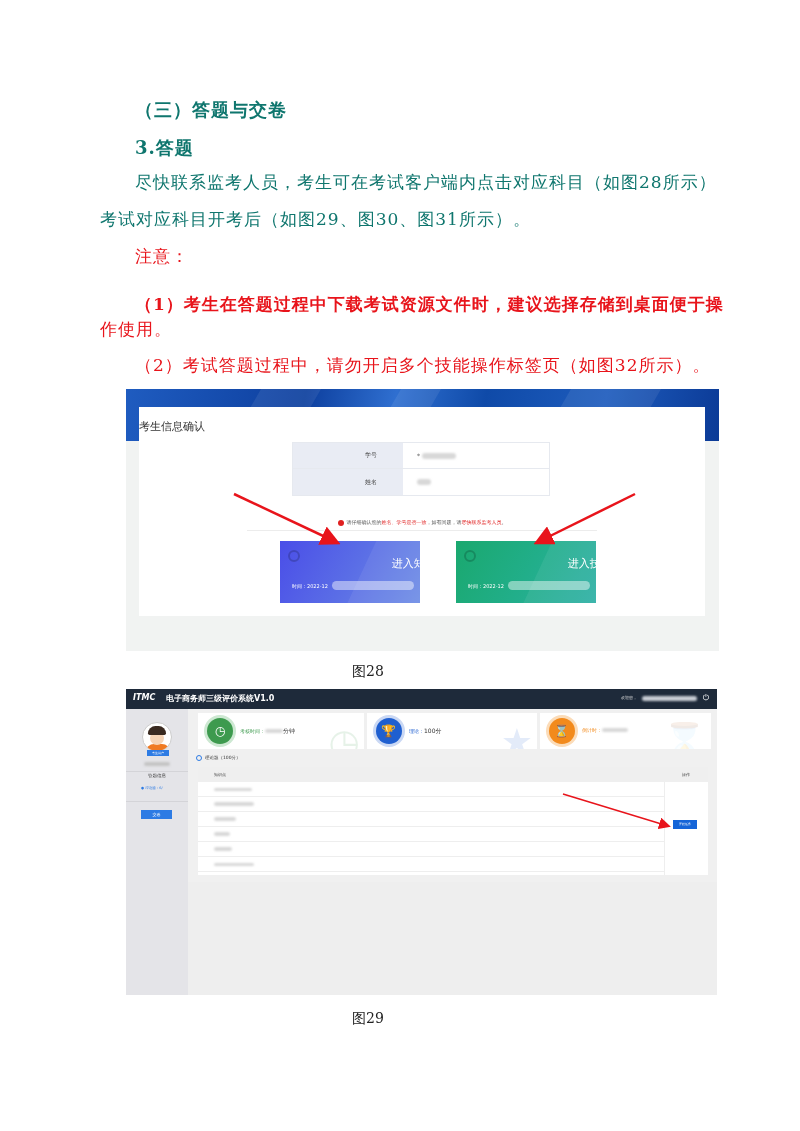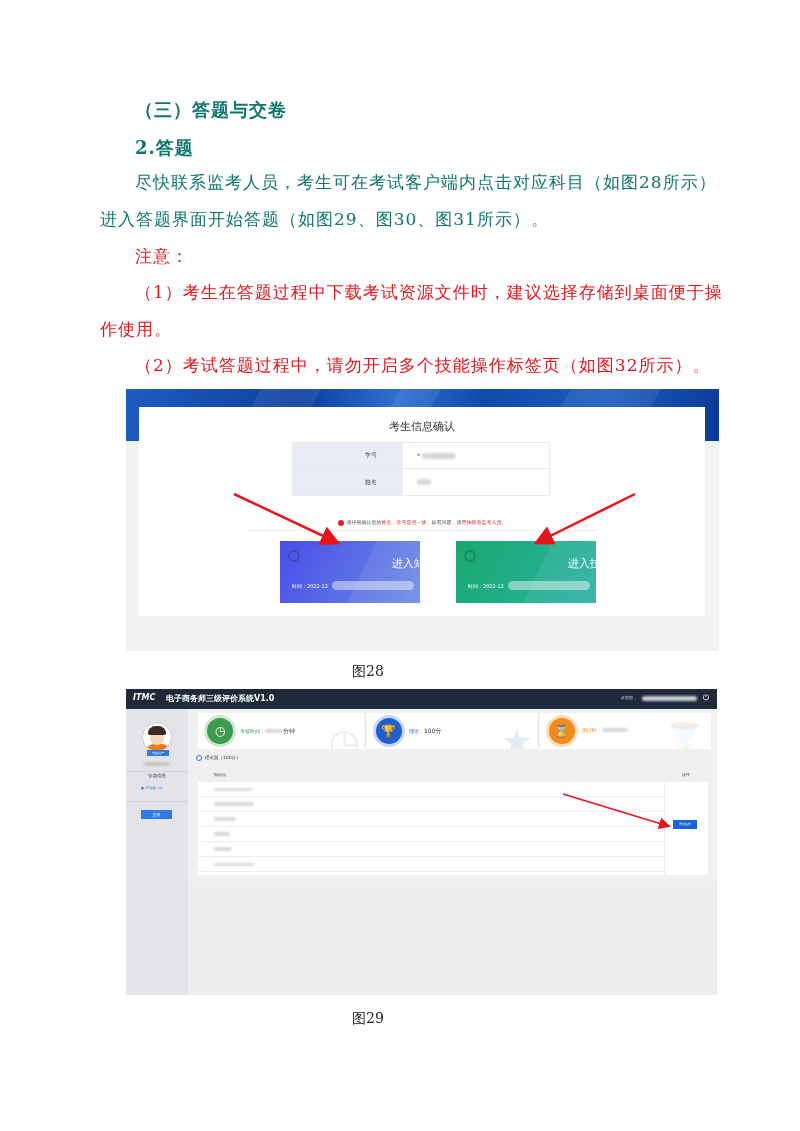--- a/index.html
+++ b/index.html
@@ -8,21 +8,21 @@
   .red { color: #e8141b; }
   .bold { font-weight: bold; }
   .caption { position: absolute; font-size: 14px; color: #222; width: 736px; text-align: center; left: 0; }
 
   
   #fig28 { position: absolute; left: 126px; top: 389px; width: 593px; height: 262px; background: #f1f3f2; overflow: hidden; }
   #fig28 .banner { position: absolute; left: 0; top: 0; width: 100%; height: 52px;
     background: linear-gradient(100deg, #1f5cc0 0%, #0d3f9e 30%, #2f6fd0 45%, #0f4aa8 60%, #1e5cbd 80%, #0b3a96 100%); }
   #fig28 .banner .stripe { position: absolute; top: 0; height: 52px; width: 60px; background: rgba(255,255,255,0.08); transform: skewX(-30deg); }
   #fig28 .card { position: absolute; left: 13px; top: 18px; width: 566px; height: 209px; background: #fff; }
-  #fig28 .title { position: absolute; top: 12px; width: 100%; text-align: center; font-family: Liberation Mono, monospace; font-size: 11px; color: #333; }
+  #fig28 .title { position: absolute; top: 12px; width: 100%; text-align: left; font-family: Liberation Mono, monospace; font-size: 11px; color: #333; }
   #fig28 .tbl { position: absolute; left: 153px; top: 35px; width: 258px; border: 1px solid #e6e9ef; }
   #fig28 .tr { display: flex; height: 26px; border-bottom: 1px solid #e6e9ef; }
   #fig28 .tr:last-child { border-bottom: none; }
   #fig28 .th { width: 110px; background: #e9ecf4; font-family: "DejaVu Sans", sans-serif; font-size: 6px; color: #444; display: flex; align-items: center; justify-content: flex-end; padding-right: 26px; }
   #fig28 .td { flex: 1; display: flex; align-items: center; padding-left: 14px; }
   .blur { display: inline-block; height: 6px; border-radius: 3px; background: #d8d8d8; filter: blur(1px); }
   #fig28 .warn { position: absolute; top: 112px; left: 0; width: 100%; text-align: center; font-family: "DejaVu Sans", sans-serif; font-size: 5px; color: #555; }
   #fig28 .warn .ic { display: inline-block; width: 6px; height: 6px; border-radius: 50%; background: #e02020; vertical-align: middle; margin-right: 3px; }
   #fig28 .warn .hl { color: #e02020; }
   #fig28 .divider { position: absolute; top: 123px; left: 108px; width: 350px; height: 1px; background: #ececec; }
@@ -67,25 +67,25 @@
   #fig29 .row { height: 15px; border-bottom: 1px solid #eee; display: flex; align-items: center; padding-left: 16px; width: 466px; }
   #fig29 .opcol { position: absolute; right: 0; top: 15px; width: 44px; height: 93px; border-left: 1px solid #eee; }
   #fig29 .start-btn { position: absolute; left: 8px; top: 38px; width: 24px; height: 9px; background: #1565d8; color: #fff; font-size: 3px; text-align: center; line-height: 9px; border: none; }
   #fig29 .lower { position: absolute; left: 62px; top: 193px; width: 529px; height: 113px; background: #eeeeee; }
   .arrows { position: absolute; left: 0; top: 0; width: 800px; height: 1131px; pointer-events: none; }
 </style>
 </head>
 <body>
 
 <div class="p bold" style="left:135px;top:98px;font-size:18px;">（三）答题与交卷</div>
-<div class="p bold" style="left:135px;top:136px;font-size:18px;">2.答题</div>
+<div class="p bold" style="left:135px;top:136px;font-size:18px;">3.答题</div>
 <div class="p" style="left:135px;top:171px;">尽快联系监考人员，考生可在考试客户端内点击对应科目（如图28所示）</div>
-<div class="p" style="left:100px;top:208px;">进入答题界面开始答题（如图29、图30、图31所示）。</div>
+<div class="p" style="left:100px;top:208px;">考试对应科目开考后（如图29、图30、图31所示）。</div>
 <div class="p red" style="left:135px;top:245px;">注意：</div>
-<div class="p red" style="left:135px;top:281px;">（1）考生在答题过程中下载考试资源文件时，建议选择存储到桌面便于操</div>
+<div class="p red" style="left:135px;top:293px;font-weight:bold;">（1）考生在答题过程中下载考试资源文件时，建议选择存储到桌面便于操</div>
 <div class="p red" style="left:100px;top:318px;">作使用。</div>
 <div class="p red" style="left:135px;top:354px;">（2）考试答题过程中，请勿开启多个技能操作标签页（如图32所示）。</div>
 
 <div id="fig28">
   <div class="banner">
     <div class="stripe" style="left:120px;"></div>
     <div class="stripe" style="left:260px;width:40px;"></div>
     <div class="stripe" style="left:430px;width:90px;"></div>
   </div>
   <div class="card">

